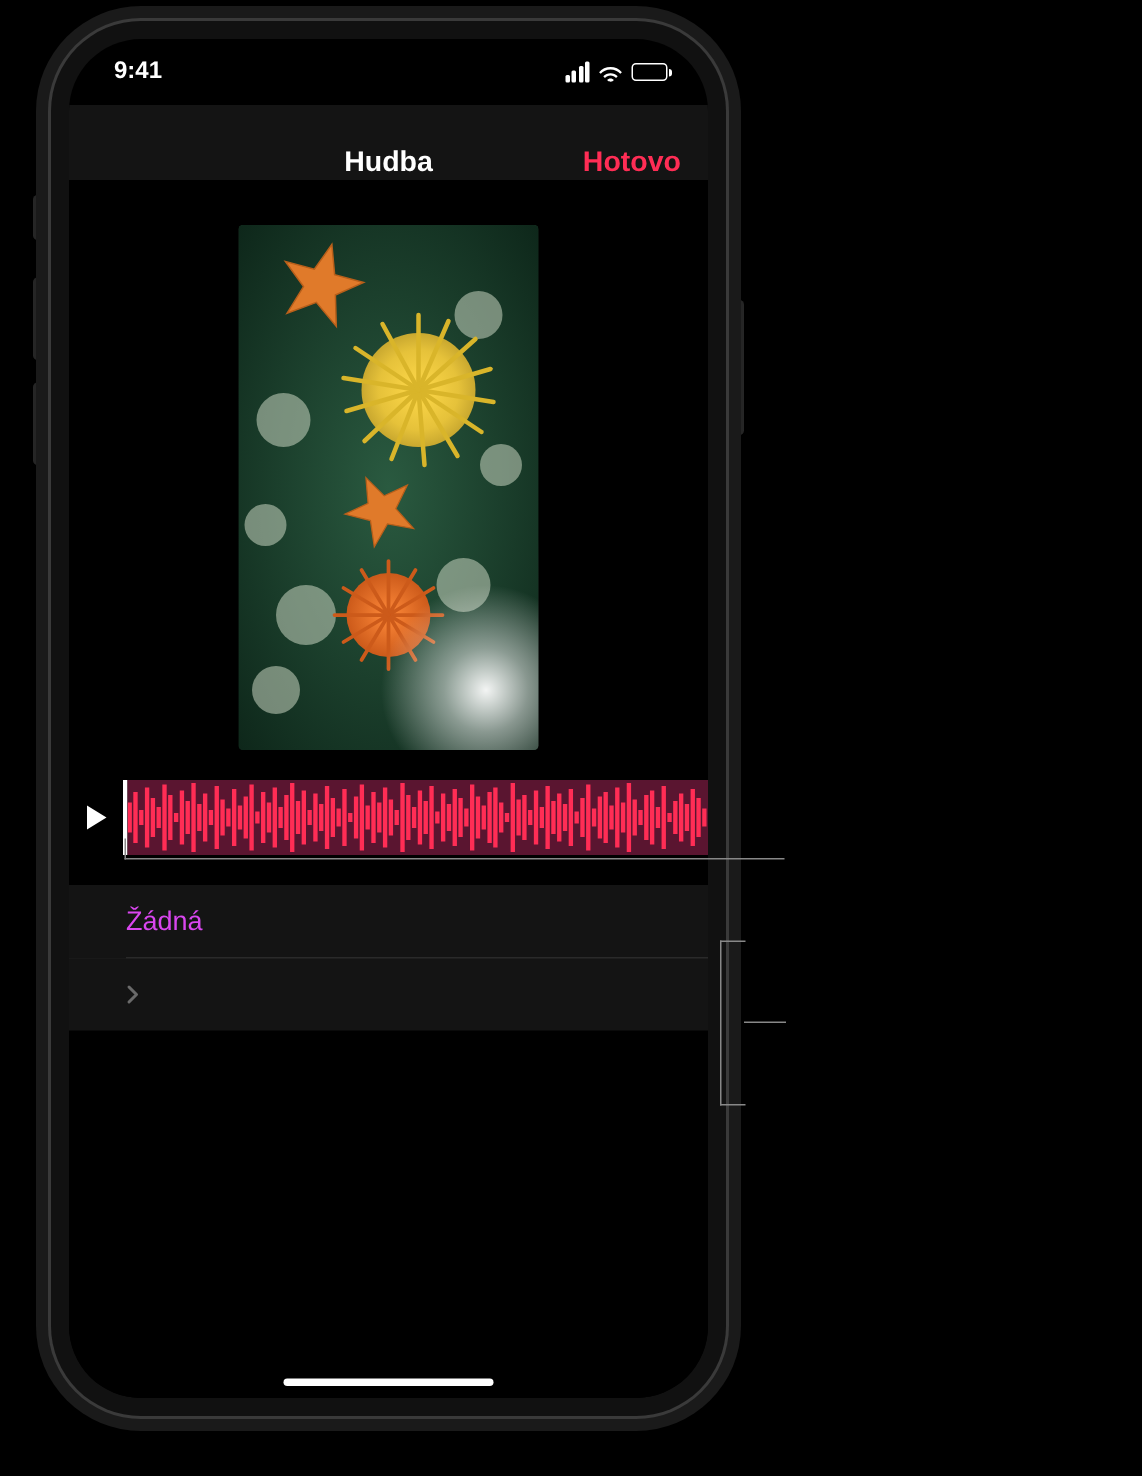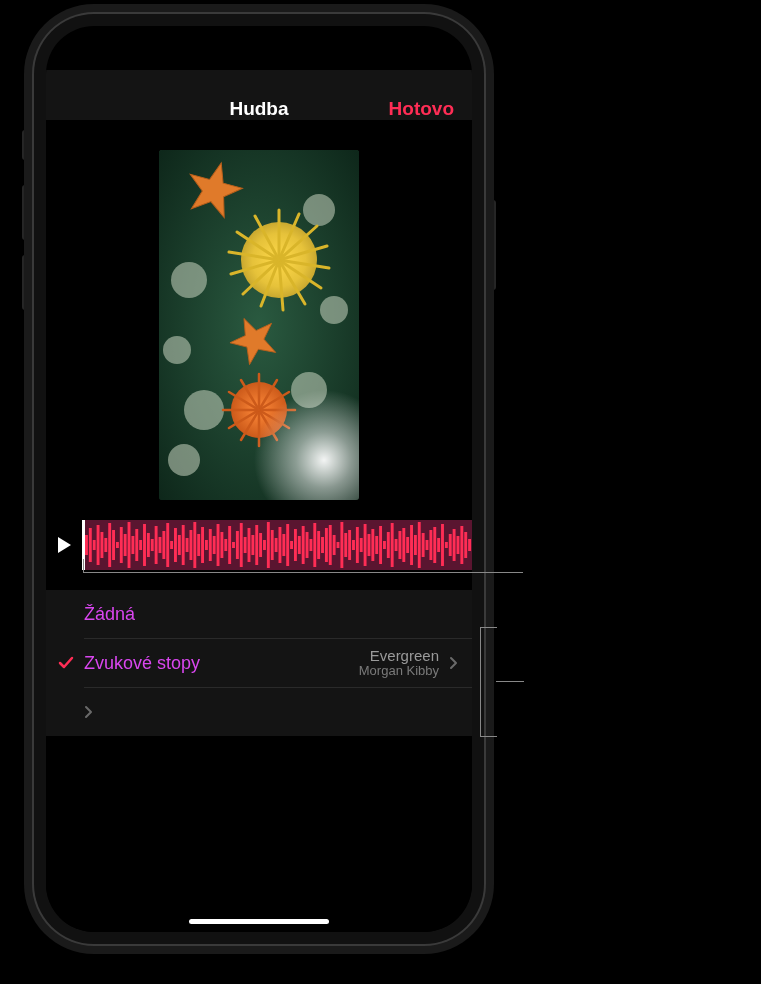--- a/index.html
+++ b/index.html
@@ -317,20 +317,40 @@
 <div class="btn-silence"></div>
 <div class="btn-vol1"></div>
 <div class="btn-vol2"></div>
 <div class="btn-power"></div>
 
 <div class="phone">
   <div class="screen">
 
     <div class="notch"></div>
 
+    <div class="status-bar">
+      <span>9:41</span>
+      <div class="status-right">
+        <span class="sig-bars">
+          <span></span>
+            <span></span>
+            <span></span>
+            <span></span>
+        </span>
+        <span class="wifi">
+          <svg width="18" height="13" viewBox="0 0 18 13">
+            <path d="M9 12.5c.7 0 1.4-.3 1.9-.8l.4-.4c-.6-.6-1.4-1-2.3-1s-1.7.4-2.3 1l.4.4c.5.5 1.2.8 1.9.8zM4.2 8.9l1.1 1.1C6.2 9 7.5 8.4 9 8.4s2.8.6 3.7 1.6l1.1-1.1C12.6 7.6 10.9 6.8 9 6.8s-3.6.8-4.8 2.1zM1.4 6.1l1.1 1.1C4 5.4 6.4 4.3 9 4.3s5 1.1 6.5 2.9l1.1-1.1C14.8 4 12 2.7 9 2.7S3.2 4 1.4 6.1z" fill="#fff"></path>
+          </svg>
+        </span>
+        <span class="battery">
+          <span class="battery-body"><span class="battery-fill"></span></span>
+          <span class="battery-tip"></span>
+        </span>
+      </div>
+    </div>
 
     <div class="nav-bar">
       <span class="nav-title">Hudba</span>
       <span class="nav-done">Hotovo</span>
     </div>
 
     <div class="content">
 
       <div class="preview">
         <svg viewBox="0 0 200 350" preserveAspectRatio="xMidYMid slice">
@@ -532,37 +552,20 @@
           </svg>
         </div>
       </div>
 
       <div class="option-list">
 
         <div class="option-row">
           <span class="option-label">Žádná</span>
         </div>
 
-        <div class="option-row">
-          <span class="checkmark">
-            <svg width="16" height="16" viewBox="0 0 16 16">
-              <path d="M2 8 L6 12 L14 3" stroke="#ff2d55" stroke-width="2.5" fill="none" stroke-linecap="round" stroke-linejoin="round"></path>
-            </svg>
-          </span>
-          <span class="option-label">Zvukové stopy</span>
-          <span class="option-detail">
-            <div class="line1">Evergreen</div>
-            <div class="line2">Morgan Kibby</div>
-          </span>
-          <span class="chev">
-            <svg width="9" height="14" viewBox="0 0 9 14">
-                <path d="M2 2 L7 7 L2 12" stroke="#6a6a6a" stroke-width="2" fill="none" stroke-linecap="round" stroke-linejoin="round"></path>
-              </svg>
-          </span>
-        </div>
 
         <div class="option-row">
           <span class="chev">
             <svg width="9" height="14" viewBox="0 0 9 14">
                 <path d="M2 2 L7 7 L2 12" stroke="#6a6a6a" stroke-width="2" fill="none" stroke-linecap="round" stroke-linejoin="round"></path>
               </svg>
           </span>
         </div>
 
       </div>

